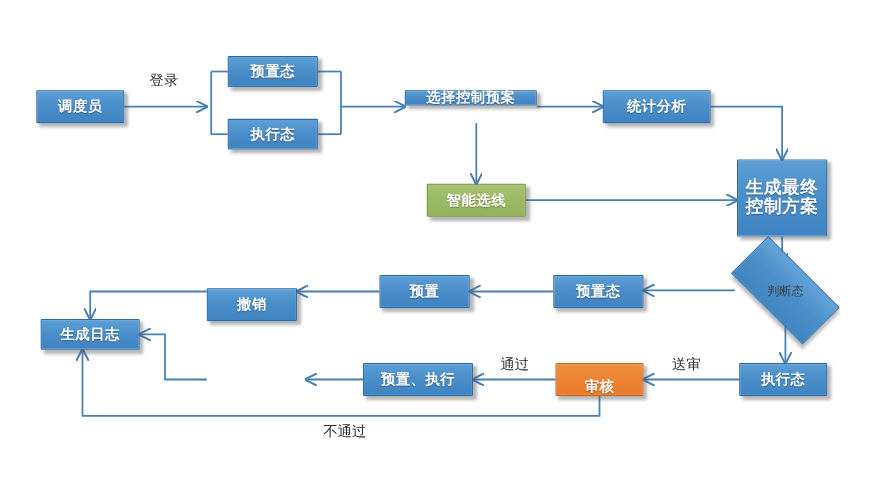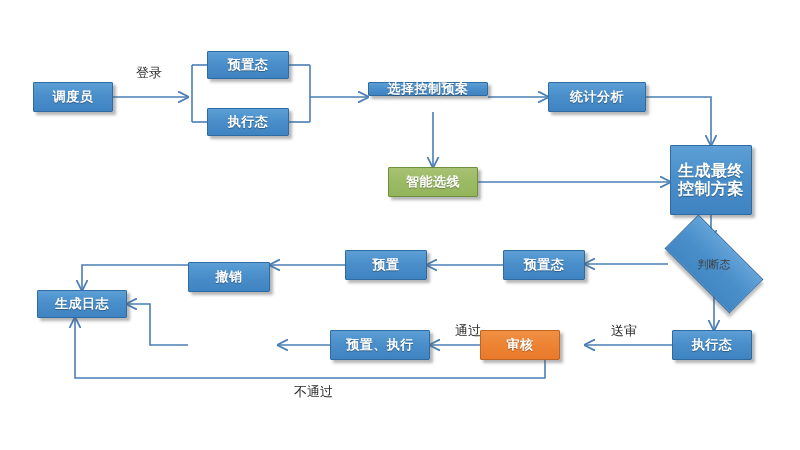--- a/index.html
+++ b/index.html
@@ -160,21 +160,21 @@
   </div>
 
   <div class="node blue" style="left:37px;top:290px;width:90px;height:28px;font-size:13px;">
     <span class="lbl">生成日志</span>
   </div>
 
   <div class="node blue" style="left:672px;top:330px;width:80px;height:30px;font-size:13px;">
     <span class="lbl">执行态</span>
   </div>
 
-  <div class="node orange" style="left:480px;top:330px;width:80px;height:30px;font-size:13px;">
+  <div class="node orange" style="left:505px;top:330px;width:80px;height:30px;font-size:13px;align-items:flex-end;">
     <span class="lbl">审核</span>
   </div>
 
   <div class="node blue" style="left:330px;top:330px;width:100px;height:30px;font-size:13px;">
     <span class="lbl">预置、执行</span>
   </div>
 
 
   <div class="edge-label" style="left:136px;top:64px;">登录</div>
   <div class="edge-label" style="left:455px;top:322px;">通过</div>

